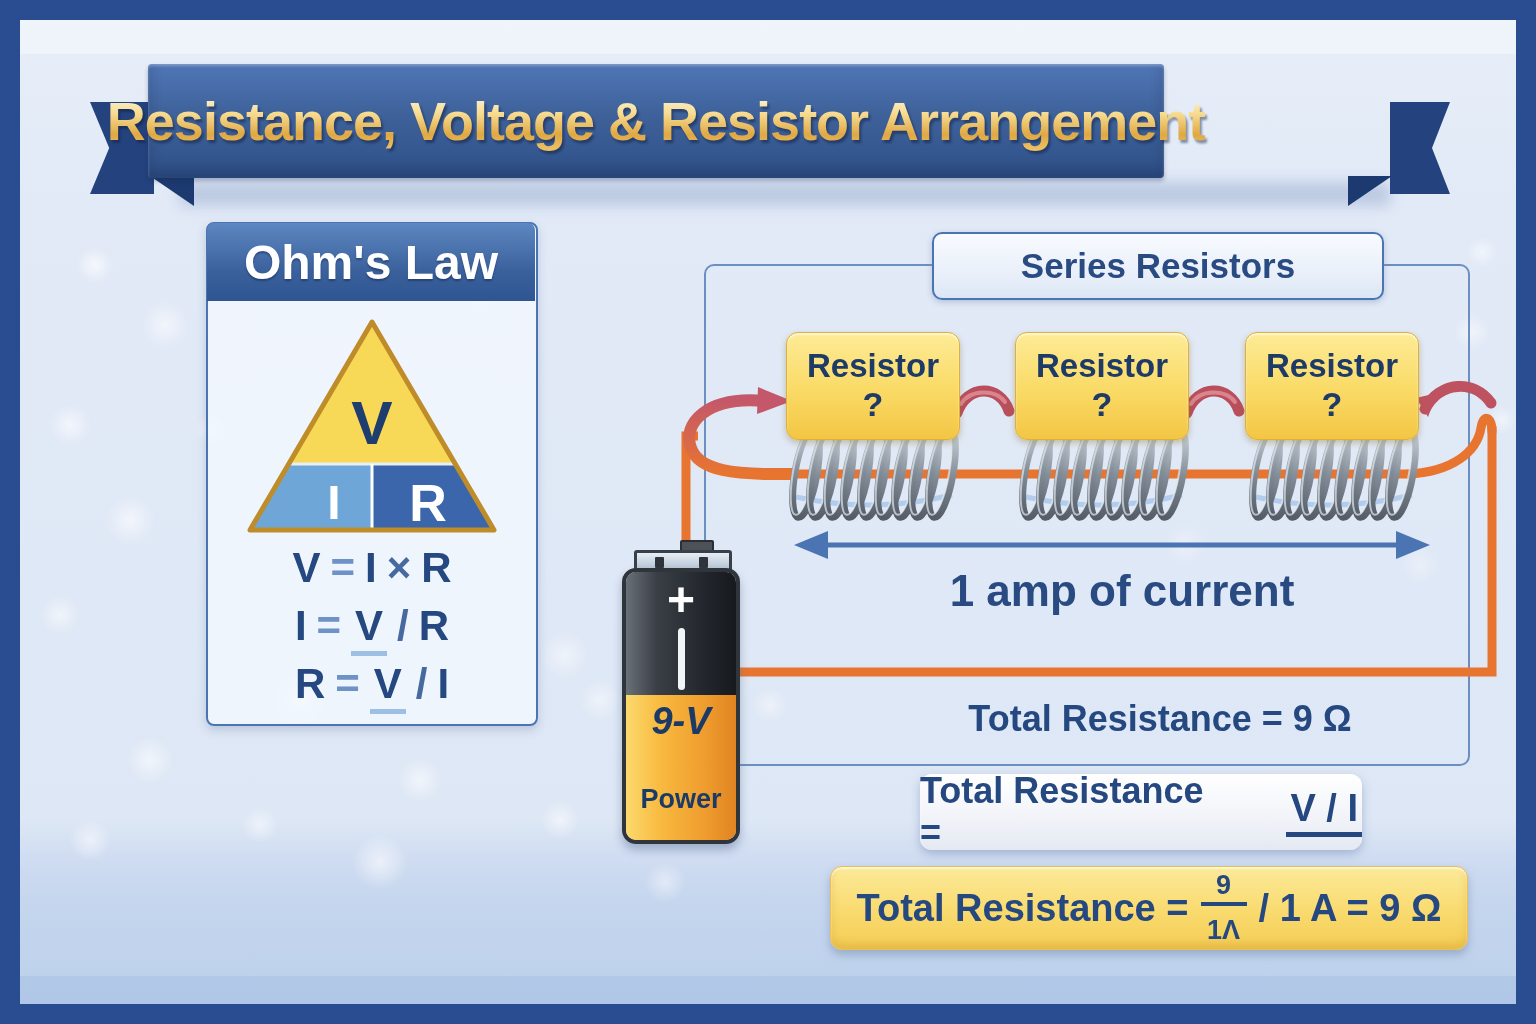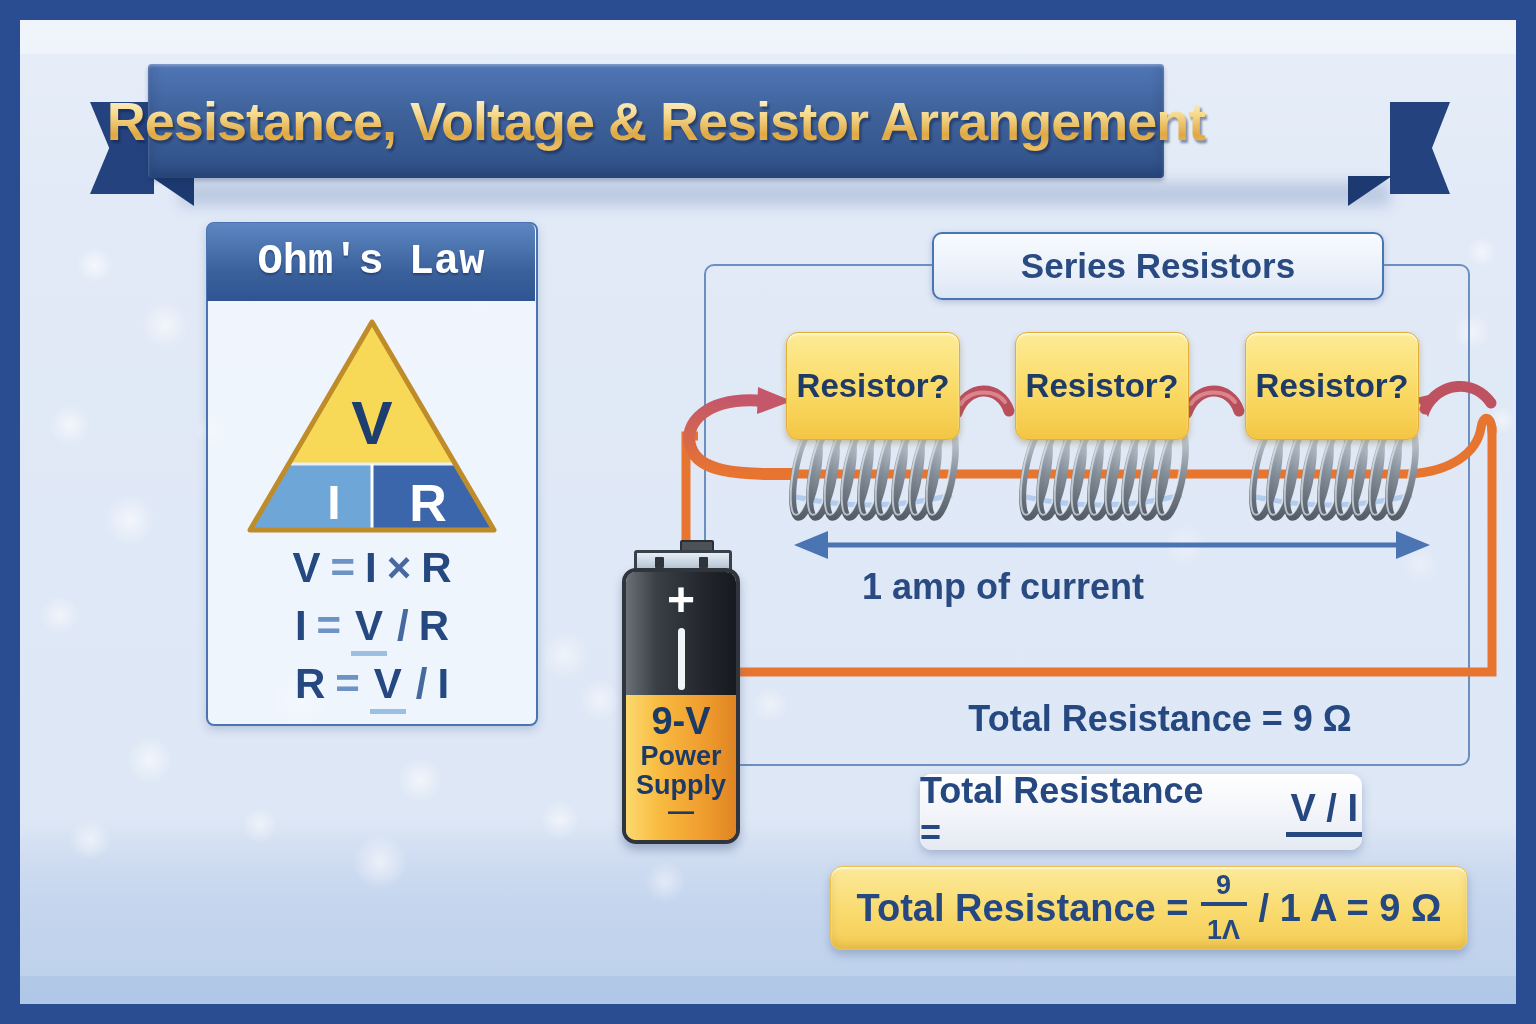--- a/index.html
+++ b/index.html
@@ -50,65 +50,65 @@
     background:linear-gradient(180deg,#fdf6d8 8%,#f6d98c 40%,#dfa844 72%,#f0c468 100%);
     -webkit-background-clip:text;background-clip:text;color:transparent;
     filter:drop-shadow(2px 3px 1px rgba(10,25,60,.45));}
 
   
   .ohm-card{position:absolute;left:206px;top:222px;width:328px;height:500px;z-index:5;
     background:rgba(243,248,255,.78);border:2px solid #4a74b2;border-radius:8px;
     box-shadow:0 4px 10px rgba(100,120,160,.3);}
   .ohm-header{position:absolute;left:-1px;top:-1px;width:328px;height:78px;border-radius:7px 7px 0 0;
     background:linear-gradient(180deg,#5d87c2 0%,#3c629d 60%,#2e5492 100%);
-    display:flex;align-items:center;justify-content:center;color:#fff;font-size:42px;font-weight:bold;
-    text-shadow:0 2px 2px rgba(10,25,60,.4);font-family:Liberation Mono, monospace;}
+    display:flex;align-items:center;justify-content:center;color:#fff;font-size:48px;font-weight:bold;
+    text-shadow:0 2px 2px rgba(10,25,60,.4);}
   .tri-svg{position:absolute;left:34px;top:92px;}
   .formulas{position:absolute;left:0;top:320px;width:100%;display:flex;flex-direction:column;align-items:center;gap:2px;}
   .f-line{display:flex;align-items:baseline;gap:10px;font-size:42px;font-weight:bold;color:#24487f;height:56px;}
   .f-line .eq{color:#6c92c6;}
   .f-line .op{color:#46699f;}
   .f-line .u{border-bottom:5px solid #9cc0e4;padding:0 4px 1px 4px;}
 
   
   .circuit-rect{position:absolute;left:704px;top:264px;width:762px;height:498px;border:2px solid #6b8fc0;border-radius:10px;z-index:1;}
   .series-label{position:absolute;left:932px;top:232px;width:448px;height:64px;z-index:7;
     background:linear-gradient(180deg,#f8fbff 0%,#e7eef9 70%,#dbe6f5 100%);border:2px solid #4a74b2;border-radius:10px;
     display:flex;align-items:center;justify-content:center;font-size:35px;font-weight:bold;color:#2a4b82;
     box-shadow:0 2px 6px rgba(120,140,180,.45);}
   .wires{position:absolute;left:0;top:0;z-index:3;pointer-events:none;}
   .res-box{position:absolute;top:332px;width:172px;height:106px;z-index:4;
     background:linear-gradient(180deg,#fdeb96 0%,#fada65 55%,#f3c644 100%);
     border:1px solid #e3ae35;border-radius:12px;
     box-shadow:0 3px 6px rgba(140,120,55,.4),inset 0 2px 2px rgba(255,255,255,.65);
-    display:flex;align-items:center;justify-content:center;line-height:1.12;}
+    display:flex;flex-direction:column;align-items:center;justify-content:center;line-height:1.12;}
   .res-box .rn{font-size:33px;font-weight:bold;color:#1e3a66;}
   .res-box .rv{font-size:34px;font-weight:bold;color:#1e3a66;}
   #res1{left:786px;} #res2{left:1015px;} #res3{left:1245px;}
-  .current-label{position:absolute;left:862px;top:566px;width:520px;z-index:4;
-    font-size:36px;font-weight:bold;color:#2a4b82;}
+  .current-label{position:absolute;left:862px;top:566px;width:520px;text-align:center;z-index:4;
+    font-size:44px;font-weight:bold;color:#2a4b82;}
   .total-line{position:absolute;left:880px;top:698px;width:560px;text-align:center;z-index:4;
     font-size:36px;font-weight:bold;color:#24487f;}
 
   
   .battery{position:absolute;left:620px;top:540px;width:118px;height:300px;z-index:5;}
   .bat-conn{position:absolute;left:60px;top:0;width:30px;height:16px;background:#4d5259;border:2px solid #2b2f35;border-radius:2px;}
   .bat-cap{position:absolute;left:14px;top:10px;width:92px;height:20px;background:linear-gradient(180deg,#e6edf5,#a9b9ca);
     border:3px solid #3a4049;border-radius:3px;}
   .bat-cap .nub{position:absolute;top:4px;width:9px;height:11px;background:#2f343b;border-radius:1px;}
   .bat-body{position:absolute;left:2px;top:28px;width:110px;height:268px;border:4px solid #30353c;border-radius:14px;
     overflow:hidden;box-shadow:0 6px 10px rgba(90,110,150,.45);}
   .bat-top{height:46%;background:linear-gradient(90deg,#6a7077 0%,#3a3f46 28%,#23272d 70%,#16191e 100%);
     display:flex;flex-direction:column;align-items:center;}
   .bat-plus{color:#fff;font-size:48px;font-weight:bold;line-height:1;margin-top:4px;}
   .bat-stick{width:7px;height:62px;background:#f2f5f8;border-radius:4px;margin-top:4px;}
   .bat-bot{height:54%;background:linear-gradient(90deg,#fcd96d 0%,#f8b93f 32%,#ef9c2e 72%,#e08422 100%);
     display:flex;flex-direction:column;align-items:center;line-height:1.08;}
-  .bat-v{font-size:38px;font-weight:bold;color:#1c3a66;margin-top:6px;}
-  .bat-t{font-size:27px;font-weight:bold;color:#1c3a66;}
+  .bat-v{font-size:38px;font-weight:bold;color:#1c3a66;margin-top:6px;font-style:italic;}
+  .bat-t{font-size:27px;font-weight:bold;color:#1c3a66;margin-top:43px;}
   .bat-minus{font-size:26px;font-weight:bold;color:#1c3a66;line-height:.8;}
 
   
   .formula-box{position:absolute;left:920px;top:774px;width:442px;height:76px;z-index:5;border-radius:12px;
     background:linear-gradient(180deg,#ffffff 0%,#f2f4f9 55%,#e4e9f2 100%);
     box-shadow:0 4px 10px rgba(125,145,185,.55),inset 0 1px 2px rgba(255,255,255,.9);
     display:flex;align-items:center;justify-content:center;gap:12px;}
   .formula-box .fp{font-size:36px;font-weight:bold;color:#24487f;}
   .formula-box .fe{font-size:38px;font-weight:bold;color:#24487f;border-bottom:5px solid #24487f;padding:0 4px 2px 4px;margin-left:40px;}
   .result-box{position:absolute;left:830px;top:866px;width:636px;height:82px;z-index:5;border-radius:12px;

